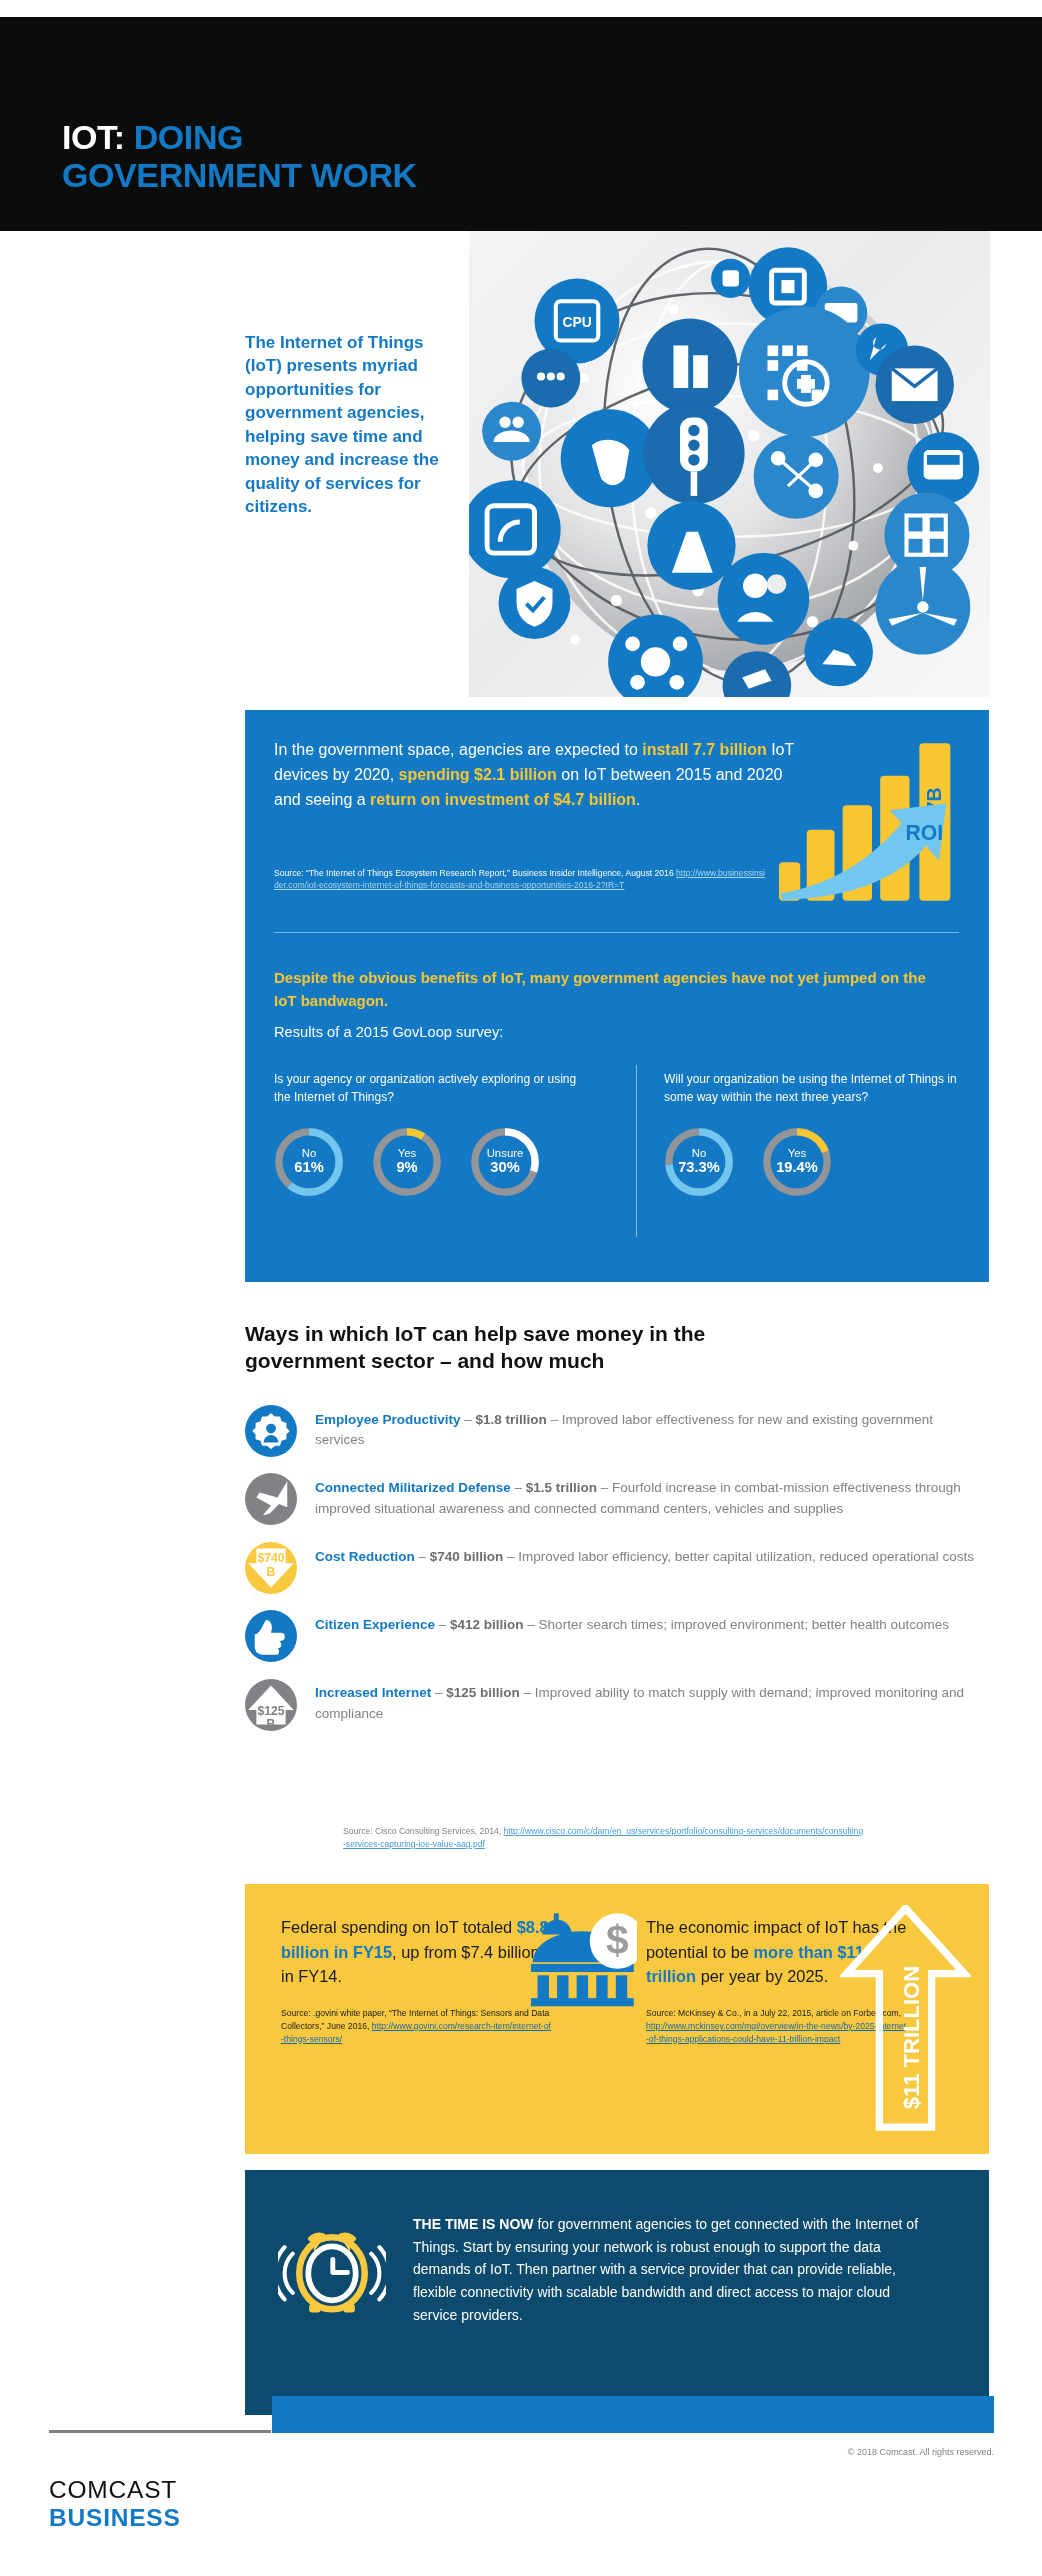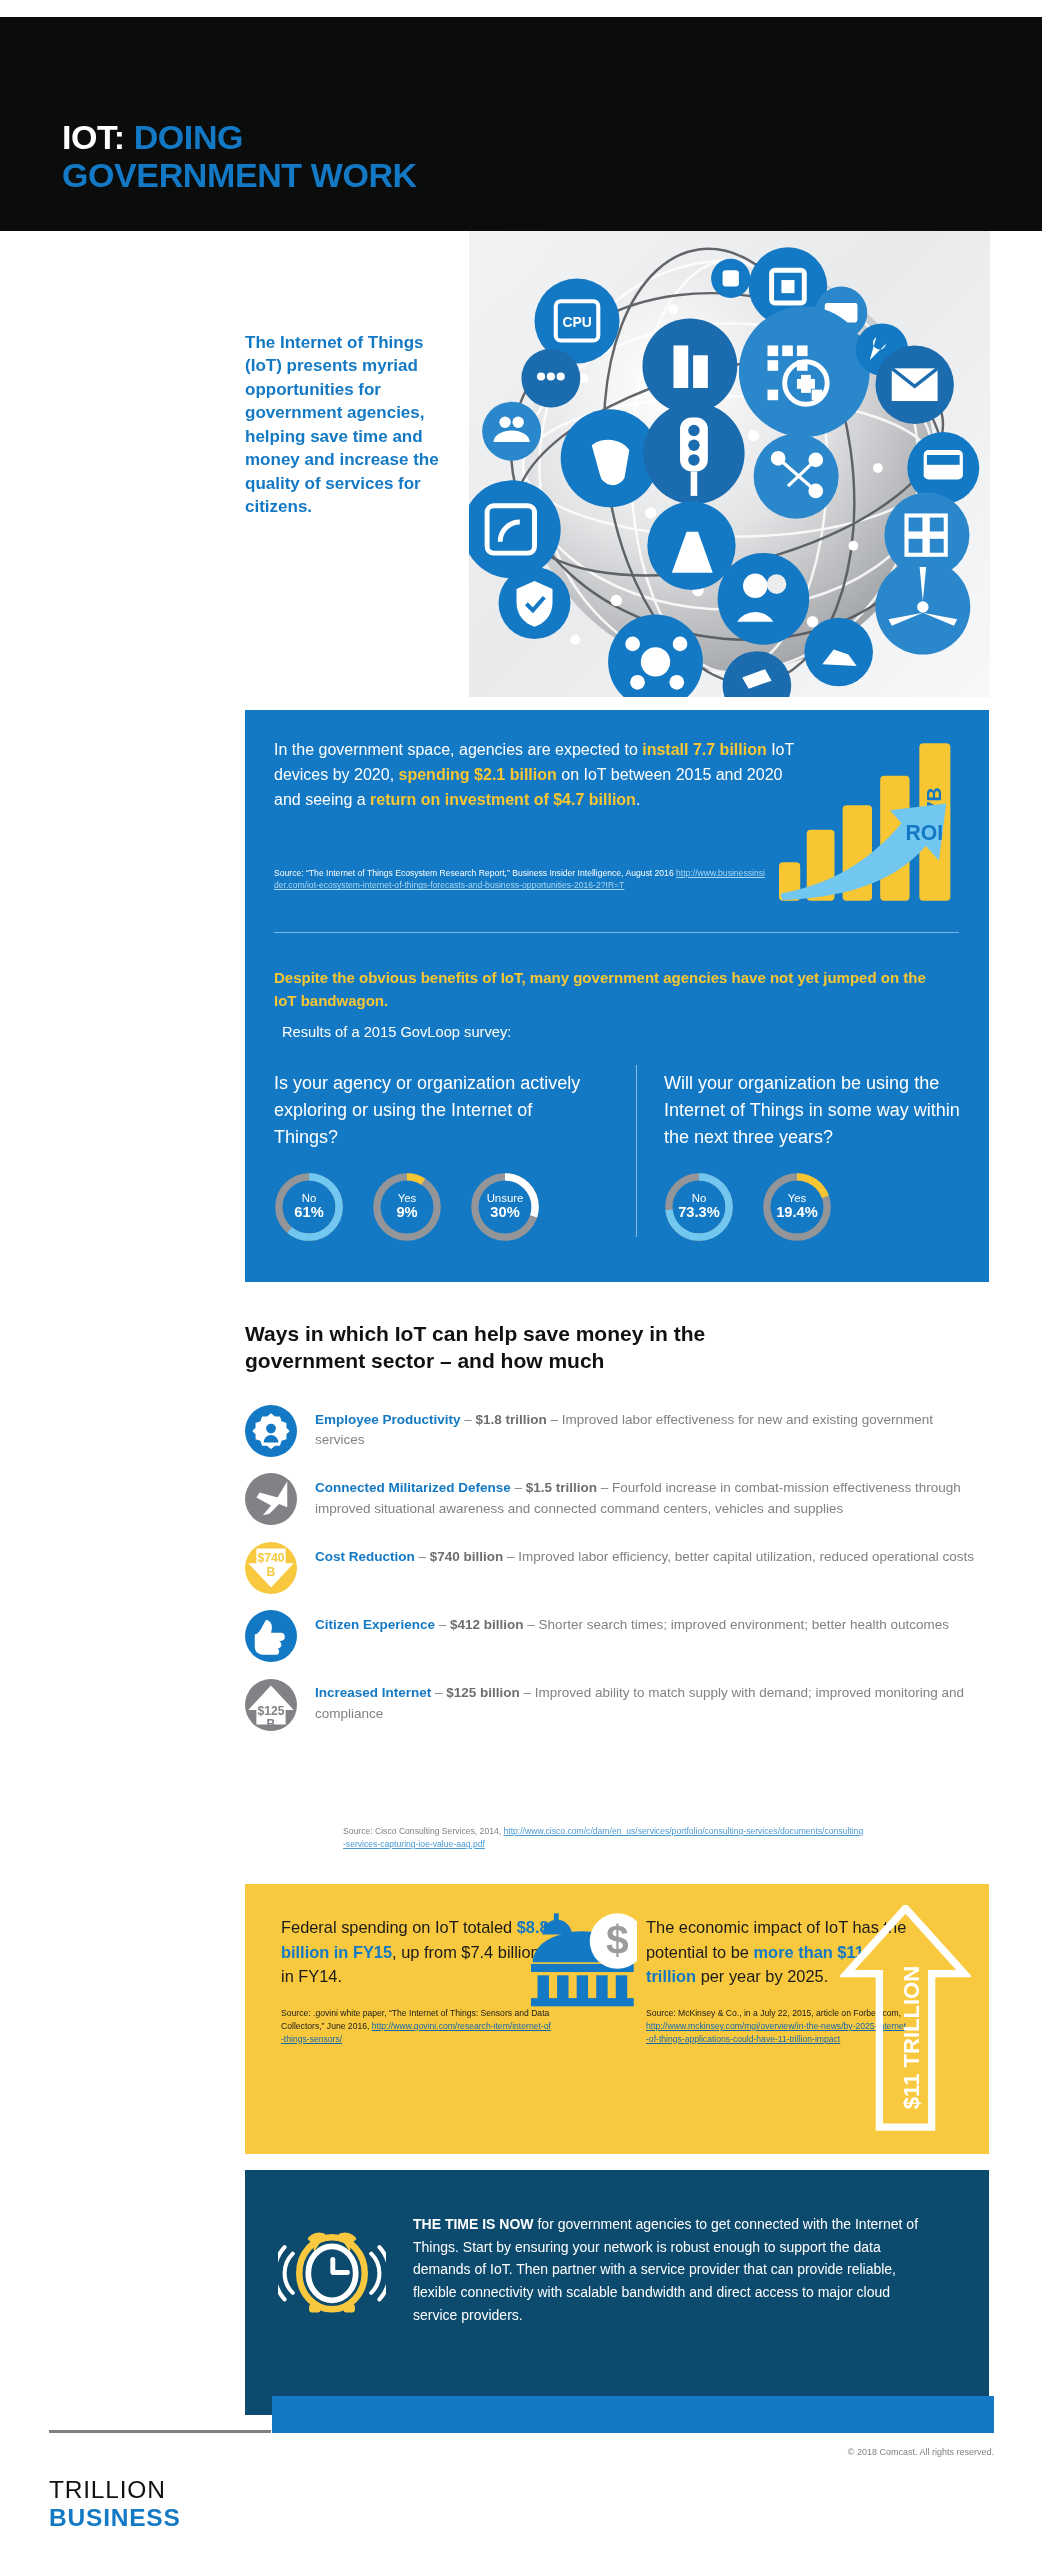--- a/index.html
+++ b/index.html
@@ -54,25 +54,25 @@
   .bb-rule {
     position: absolute; left: 29px; top: 222px; width: 685px; height: 0.8px;
     background: rgba(255,255,255,.45);
   }
   .bb-head {
     position: absolute; left: 29px; top: 257px; width: 654px;
     color: #f8c633; font-weight: bold; font-size: 15px; line-height: 1.5;
   }
   .bb-sub {
     position: absolute; left: 29px; top: 314px;
-    color: #ffffff; font-size: 14.7px; margin-left: 8px;
+    color: #ffffff; font-size: 14.7px;
   }
   .q-left  { position: absolute; left: 29px;  top: 360px; width: 311px; }
   .q-right { position: absolute; left: 419px; top: 360px; width: 311px; }
-  .q-text { color:#ffffff; font-size: 18px; line-height: 1.5; }
+  .q-text { color:#ffffff; font-size: 12px; line-height: 1.5; }
   .vdiv {
     position:absolute; left: 391px; top: 355px; width:0.8px; height: 172px;
     background: rgba(255,255,255,.5);
   }
   .donut-row { display: flex; gap: 28px; margin-top: 21px; }
   .donut { position: relative; width: 70px; height: 70px; }
   .donut svg { display:block; }
   .donut .dlabel {
     position:absolute; left:0; top:0; width:70px; height:70px;
     display:flex; flex-direction:column; align-items:center; justify-content:center;
@@ -497,16 +497,16 @@
   </div>
   <div class="cta-text">
     <b>THE TIME IS NOW</b><span> for government agencies to get connected with the Internet of Things. Start by ensuring your network is robust enough to support the data demands of IoT. Then partner with a service provider that can provide reliable, flexible connectivity with scalable bandwidth and direct access to major cloud service providers.</span>
   </div>
 </div>
 
 <div class="foot-rule-blue"></div>
 <div class="foot-rule-dark"></div>
 <div class="copyright">© 2018 Comcast. All rights reserved.</div>
 <div class="logo">
-  <div class="l1">TRILLION</div>
+  <div class="l1">COMCAST</div>
   <div class="l2">BUSINESS</div>
 </div>
 
 
 </body></html>

